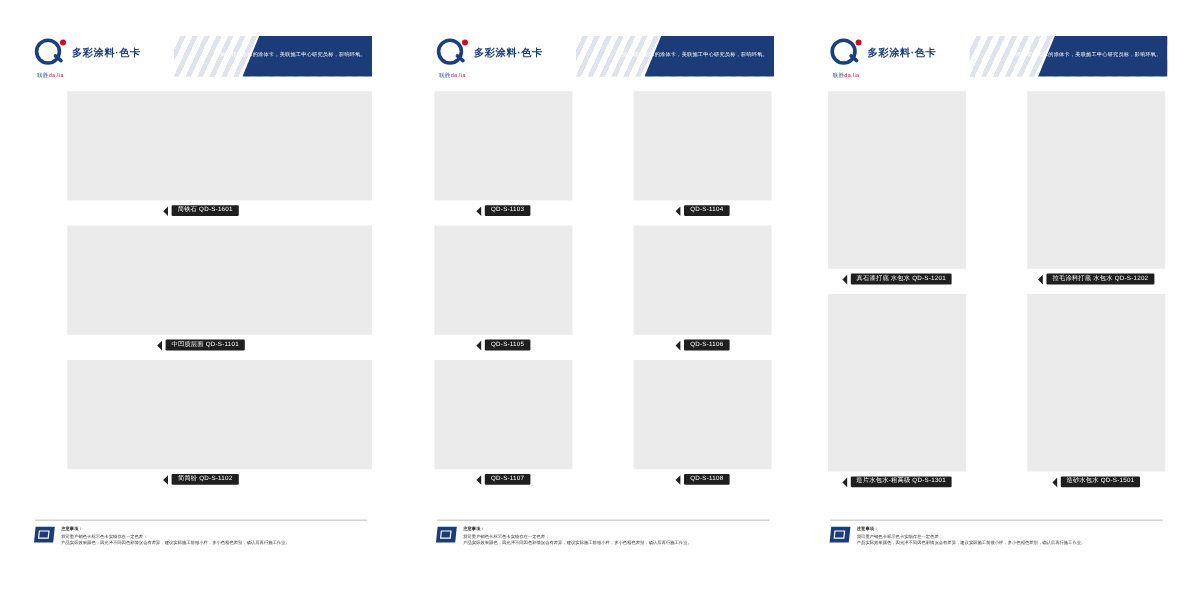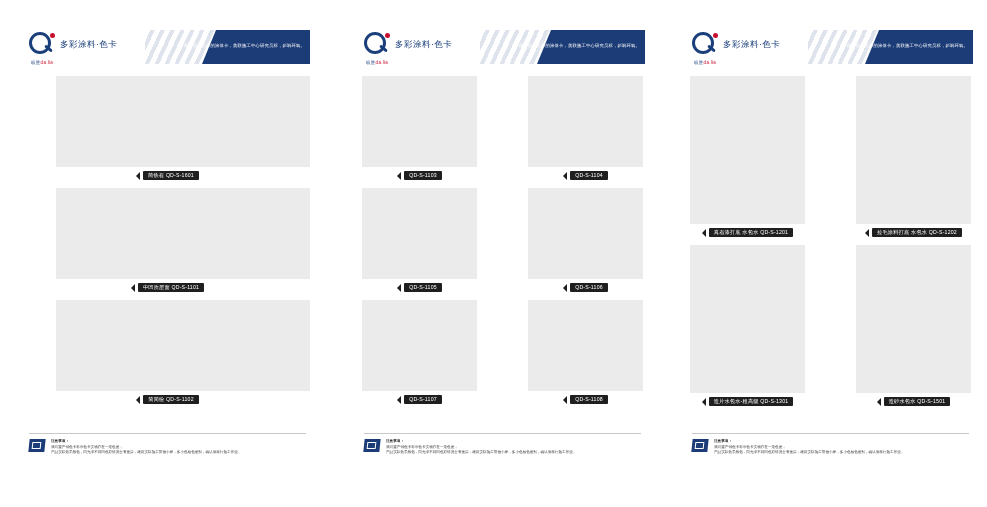--- a/index.html
+++ b/index.html
@@ -61,21 +61,21 @@
   }
   .logo-mark .dot {
     position: absolute;
     right: 0px; top: 1px;
     width: 5px; height: 5px;
     background: #c8102e;
     border-radius: 50%;
   }
   .logo-text-cn {
     font-size: 8.5px;
-    font-weight: normal;
+    font-weight: bold;
     color: #1b3f7a;
     letter-spacing: 0.5px;
     white-space: nowrap;
   }
   .logo-sub {
     position: absolute;
     left: 2px;
     top: 28px;
     font-size: 4.5px;
     color: #1b3f7a;

